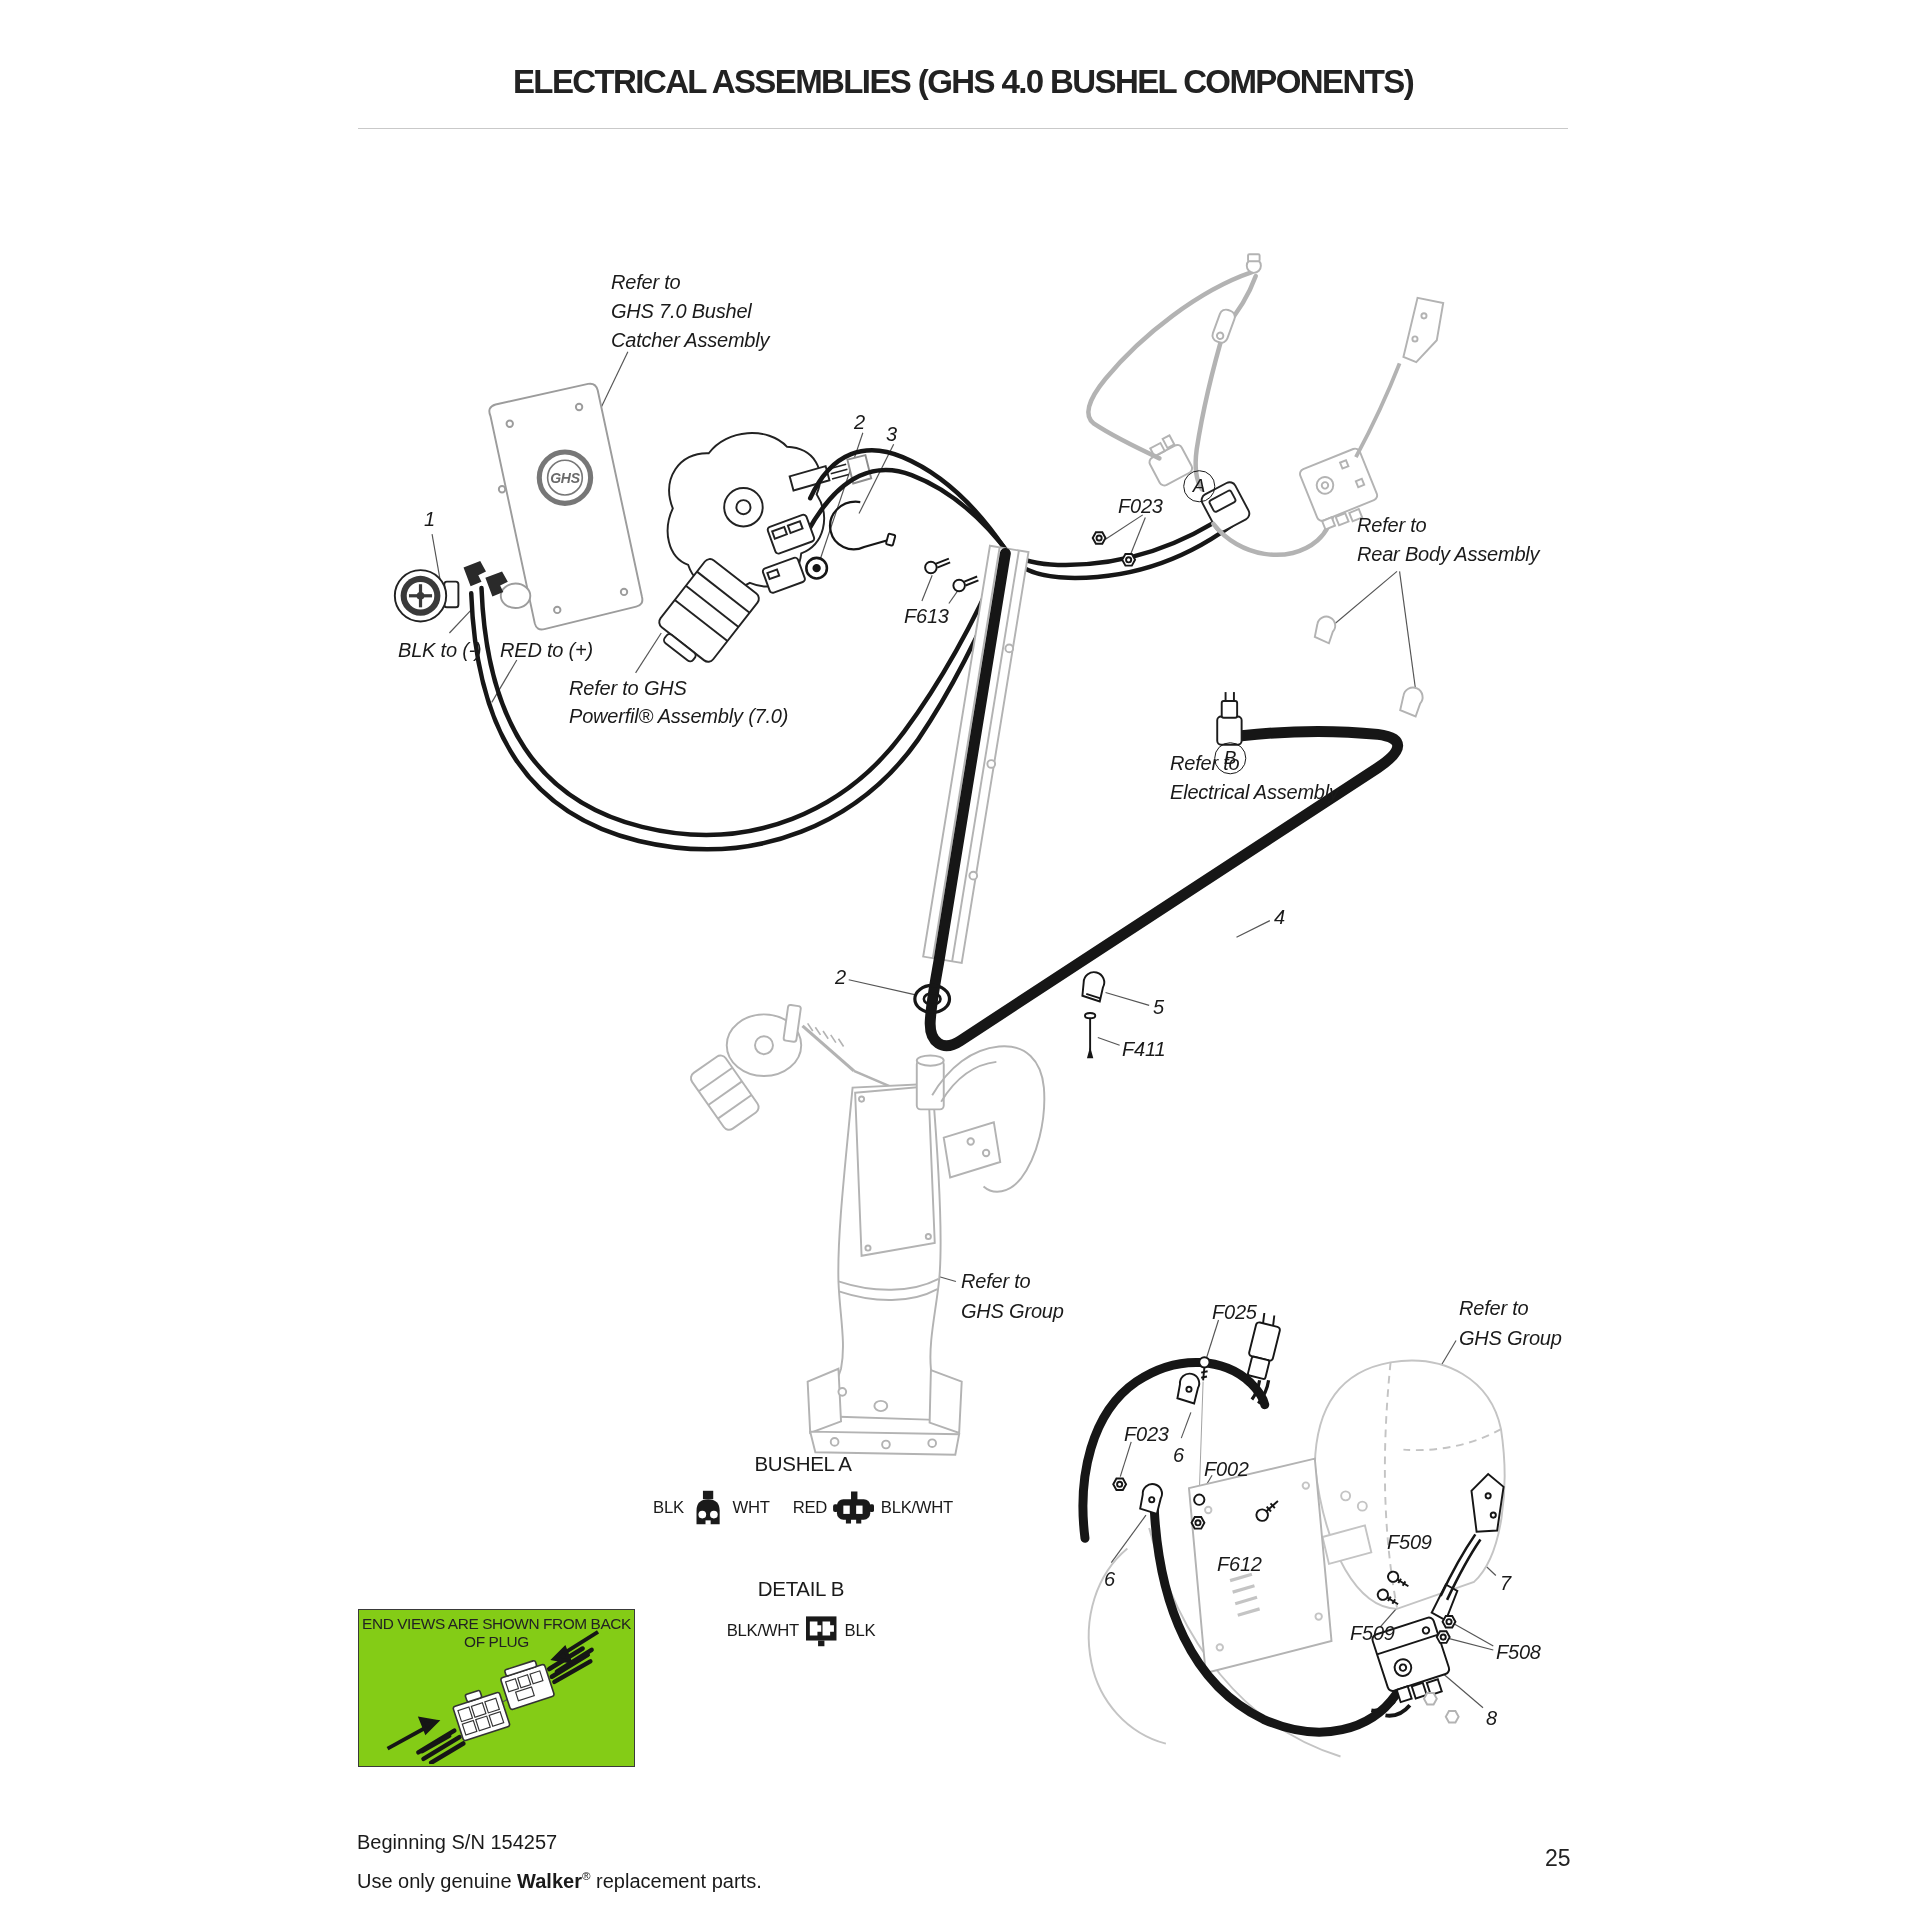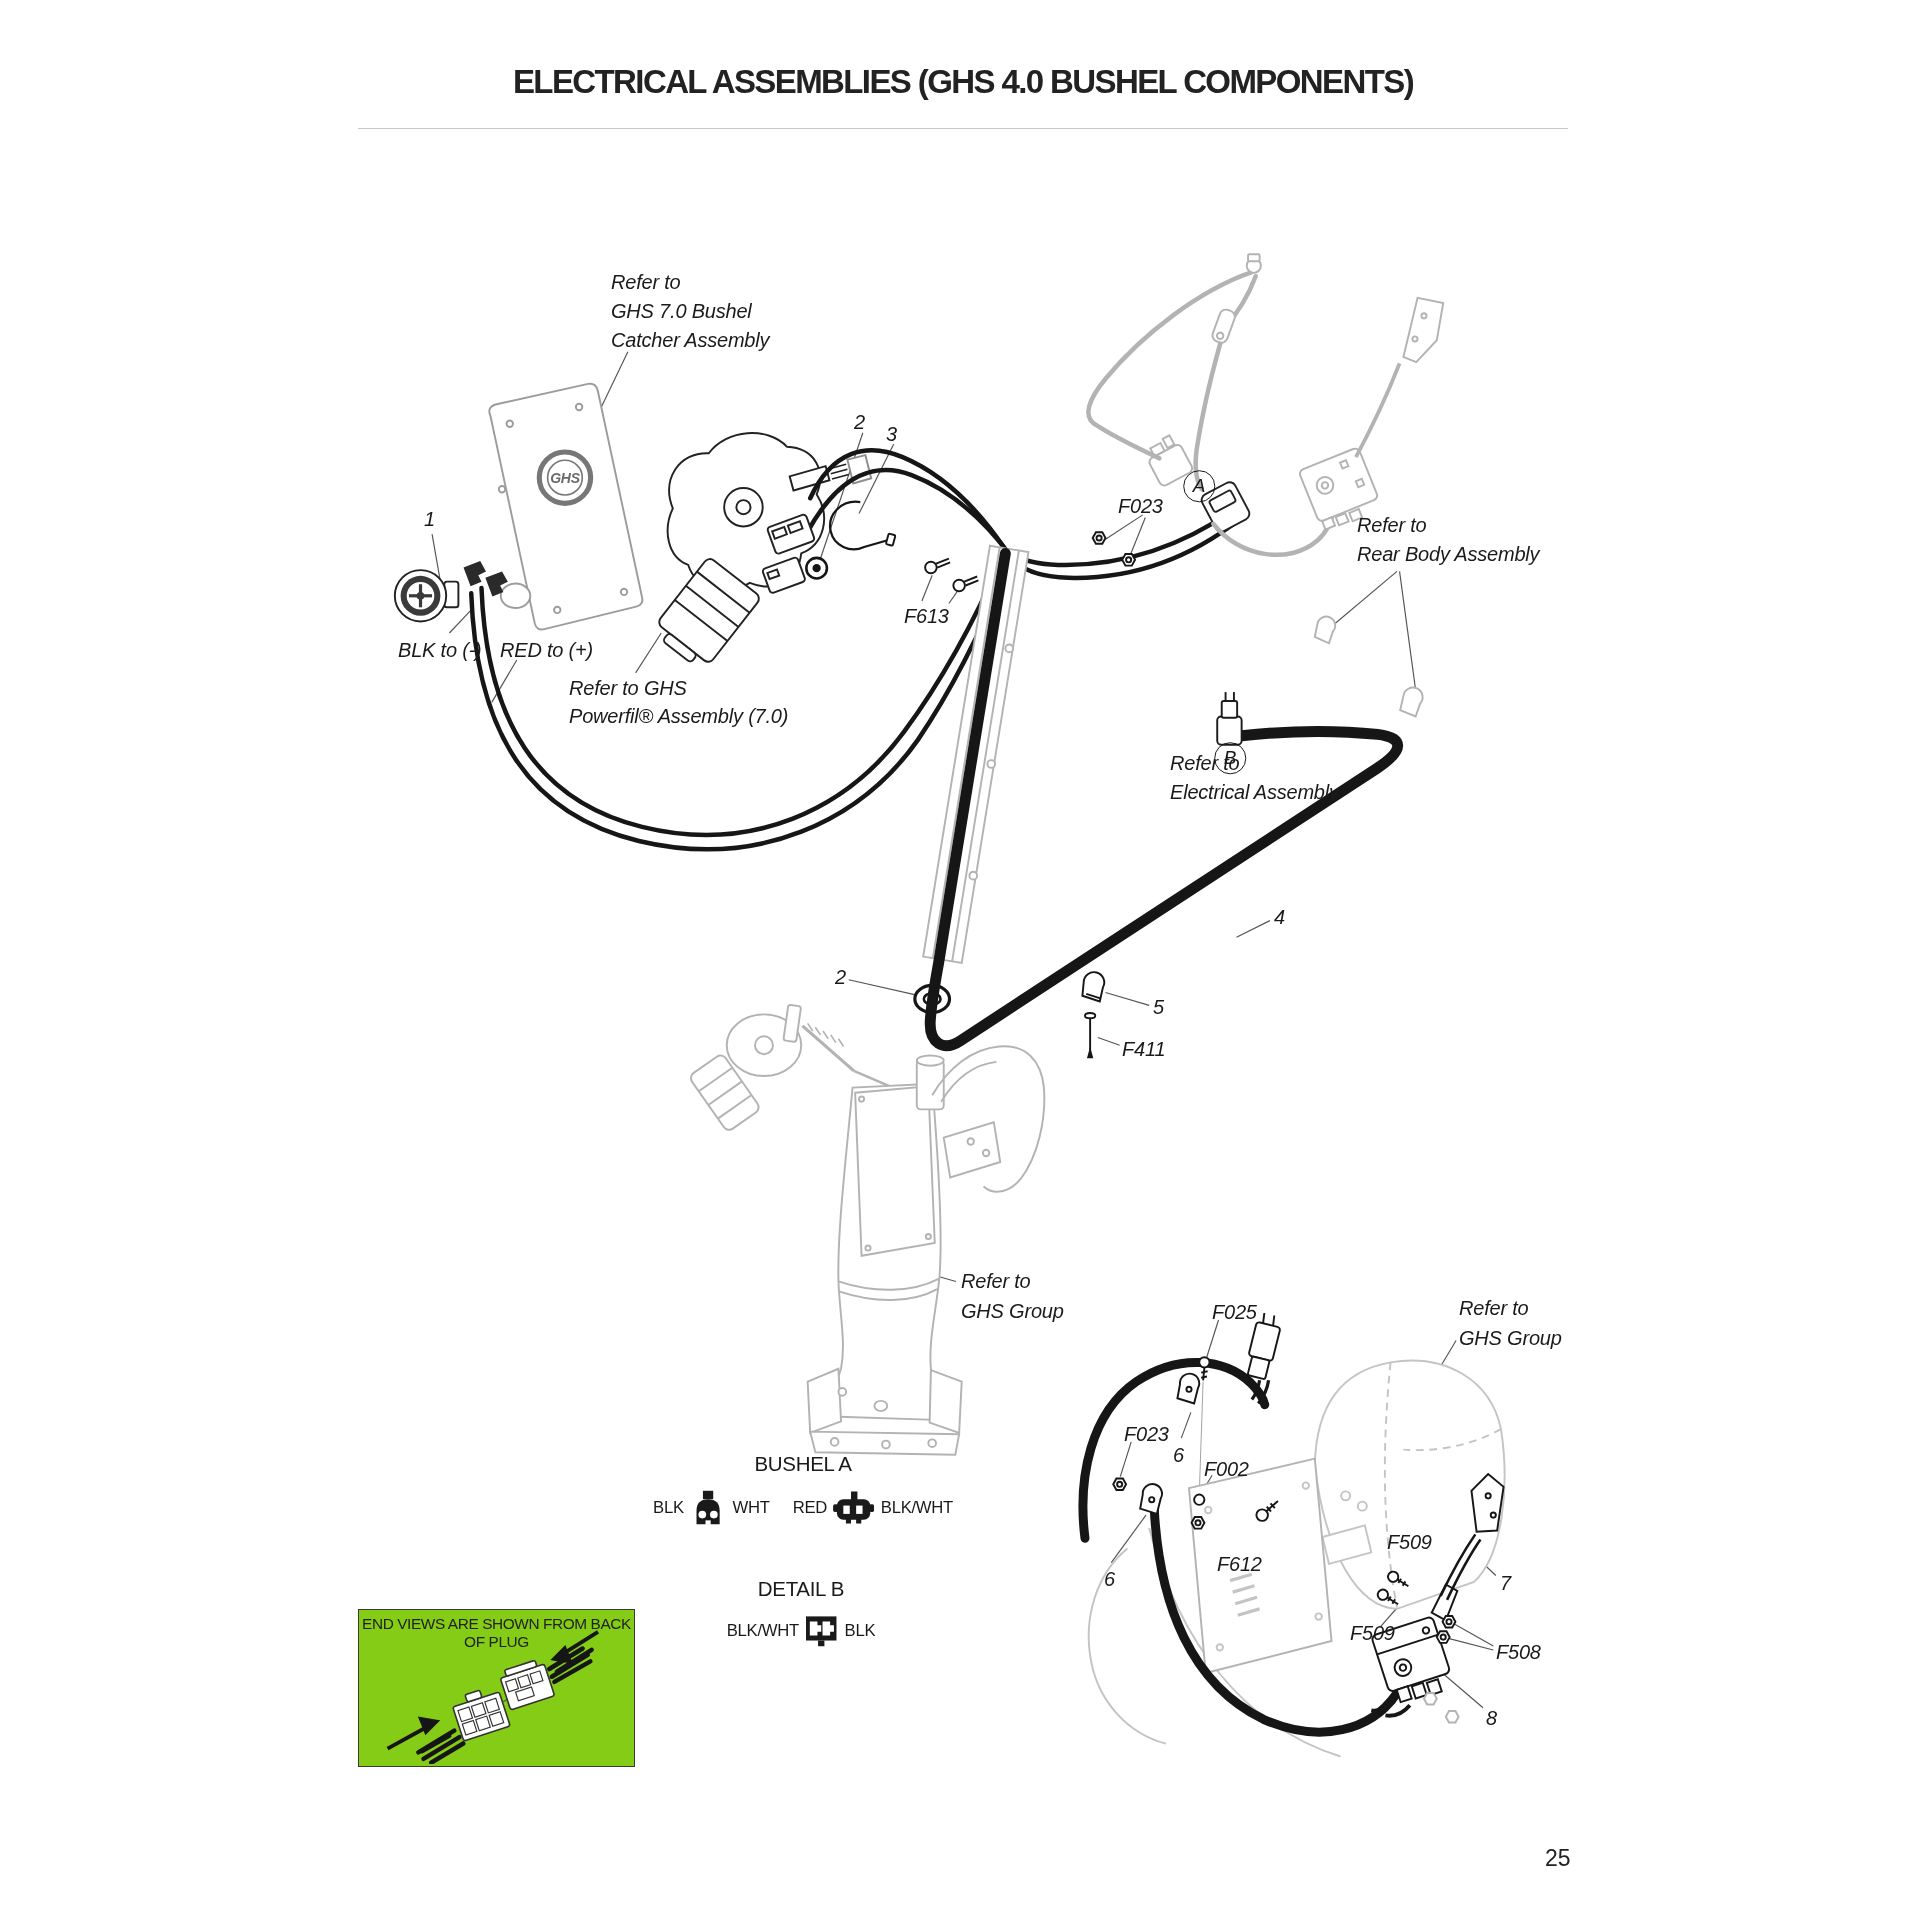--- a/index.html
+++ b/index.html
@@ -480,16 +480,20 @@
             <rect x="232" y="102" width="16" height="16"></rect>
               <rect x="252" y="102" width="16" height="16"></rect>
               <rect x="272" y="102" width="16" height="16"></rect>
             <rect x="242" y="122" width="26" height="14"></rect>
           </g>
         </g>
       </g>
     </svg>
   </div>
 
+  <div id="footer">
+    <div>Beginning S/N 154257</div>
+    <div><span>Use only genuine </span><b>Walker</b><sup>®</sup><span> replacement parts.</span></div>
+  </div>
   <div id="page-number">25</div>
 
 </div>
 
 
 </body></html>

